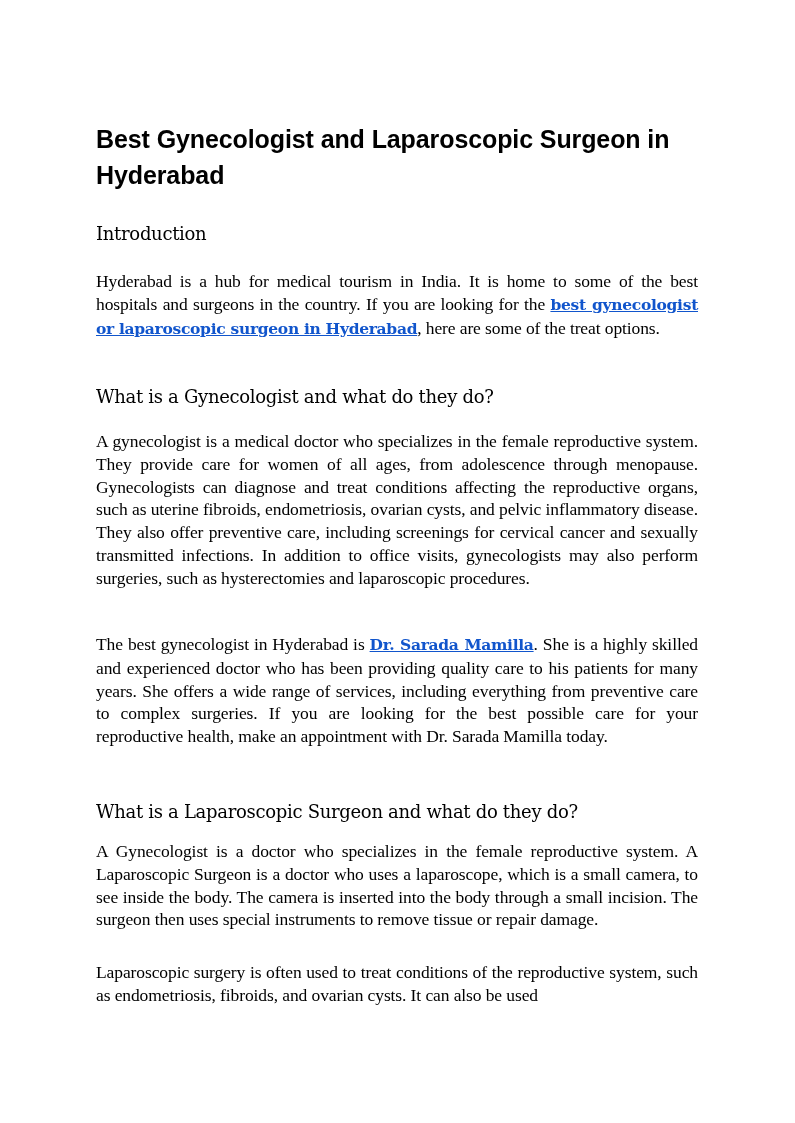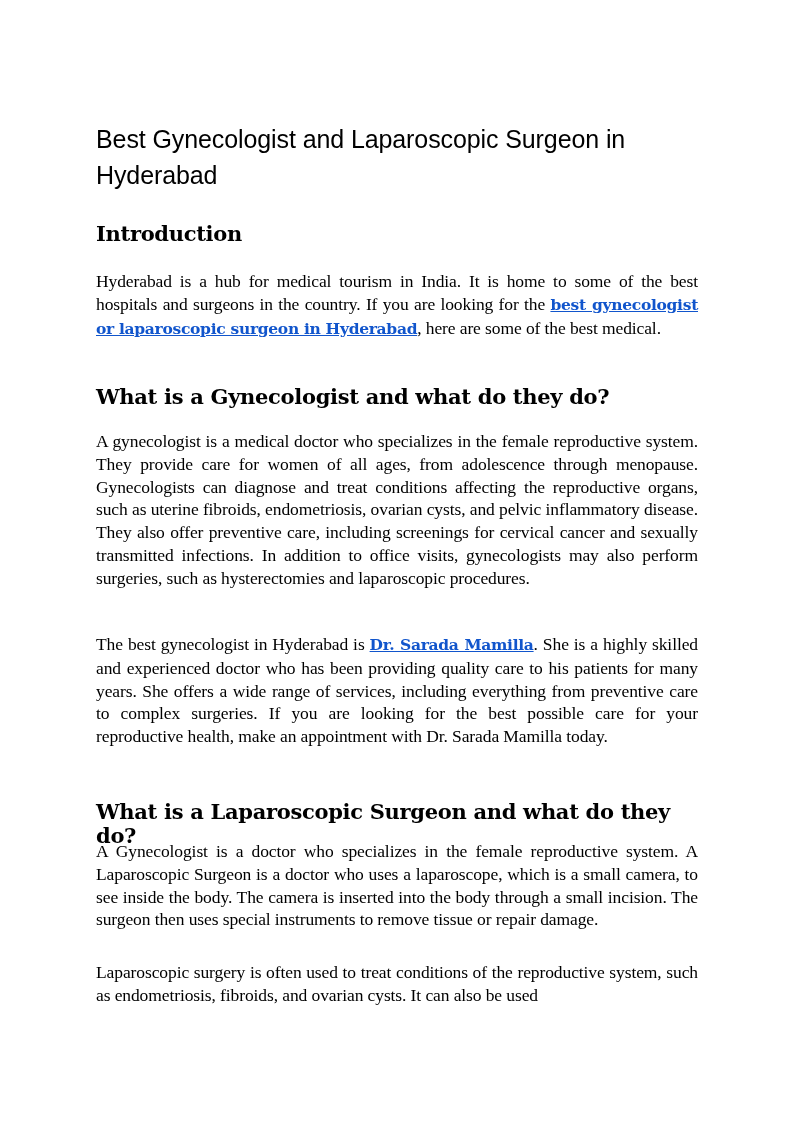--- a/index.html
+++ b/index.html
@@ -1,45 +1,45 @@
 <!DOCTYPE html>
 <html><head>
   <meta charset="utf-8">
   <style>
     html, body { margin: 0; padding: 0; background: #ffffff; }
     body { width: 795px; height: 1123px; overflow: hidden; position: relative; }
     .page { position: absolute; left: 96px; top: 0; width: 602px; color: #000; }
     .title {
       position: absolute; left: 0; top: 121px; width: 602px;
-      font-family: "Liberation Sans", sans-serif; font-weight: normal;
+      font-family: "Liberation Sans", sans-serif; font-weight: bold;
       font-size: 25px; line-height: 36px; margin: 0; letter-spacing: -0.1px;
     }
     .h2 {
       position: absolute; left: 0; margin: 0;
-      font-family: "DejaVu Serif", serif; font-weight: bold;
-      font-size: 21px; line-height: 24px; letter-spacing: -0.3px;
+      font-family: "DejaVu Serif", serif; font-weight: normal;
+      font-size: 18px; line-height: 24px; letter-spacing: -0.3px;
     }
     .para {
       position: absolute; left: 0; width: 602px; margin: 0;
       font-family: "Liberation Serif", serif; font-size: 17.5px;
       line-height: 22.8px; text-align: justify; letter-spacing: -0.1px;
     }
     a.link {
       color: #1155cc; font-weight: bold; text-decoration: underline;
       font-family: "DejaVu Serif", serif; font-size: 15.5px; letter-spacing: -0.3px;
     }
   </style>
 </head>
 <body>
 
 <div class="page">
   <h1 class="title">Best Gynecologist and Laparoscopic Surgeon in Hyderabad</h1>
 
   <h2 class="h2" style="top:222px">Introduction</h2>
-  <p class="para" style="top:270px"><span>Hyderabad is a hub for medical tourism in India. It is home to some of the best hospitals and surgeons in the country. If you are looking for the </span><a class="link" href="#">best gynecologist or laparoscopic surgeon in Hyderabad</a><span>, here are some of the best medical.</span></p>
+  <p class="para" style="top:270px"><span>Hyderabad is a hub for medical tourism in India. It is home to some of the best hospitals and surgeons in the country. If you are looking for the </span><a class="link" href="#">best gynecologist or laparoscopic surgeon in Hyderabad</a><span>, here are some of the treat options.</span></p>
 
   <h2 class="h2" style="top:385px">What is a Gynecologist and what do they do?</h2>
   <p class="para" style="top:430px">A gynecologist is a medical doctor who specializes in the female reproductive system. They provide care for women of all ages, from adolescence through menopause. Gynecologists can diagnose and treat conditions affecting the reproductive organs, such as uterine fibroids, endometriosis, ovarian cysts, and pelvic inflammatory disease. They also offer preventive care, including screenings for cervical cancer and sexually transmitted infections. In addition to office visits, gynecologists may also perform surgeries, such as hysterectomies and laparoscopic procedures.</p>
   <p class="para" style="top:633px"><span>The best gynecologist in Hyderabad is </span><a class="link" href="#">Dr. Sarada Mamilla</a><span>. She is a highly skilled and experienced doctor who has been providing quality care to his patients for many years. She offers a wide range of services, including everything from preventive care to complex surgeries. If you are looking for the best possible care for your reproductive health, make an appointment with Dr. Sarada Mamilla today.</span></p>
 
   <h2 class="h2" style="top:800px">What is a Laparoscopic Surgeon and what do they do?</h2>
   <p class="para" style="top:840px">A Gynecologist is a doctor who specializes in the female reproductive system. A Laparoscopic Surgeon is a doctor who uses a laparoscope, which is a small camera, to see inside the body. The camera is inserted into the body through a small incision. The surgeon then uses special instruments to remove tissue or repair damage.</p>
   <p class="para" style="top:961px">Laparoscopic surgery is often used to treat conditions of the reproductive system, such as endometriosis, fibroids, and ovarian cysts. It can also be used</p>
 </div>
 

